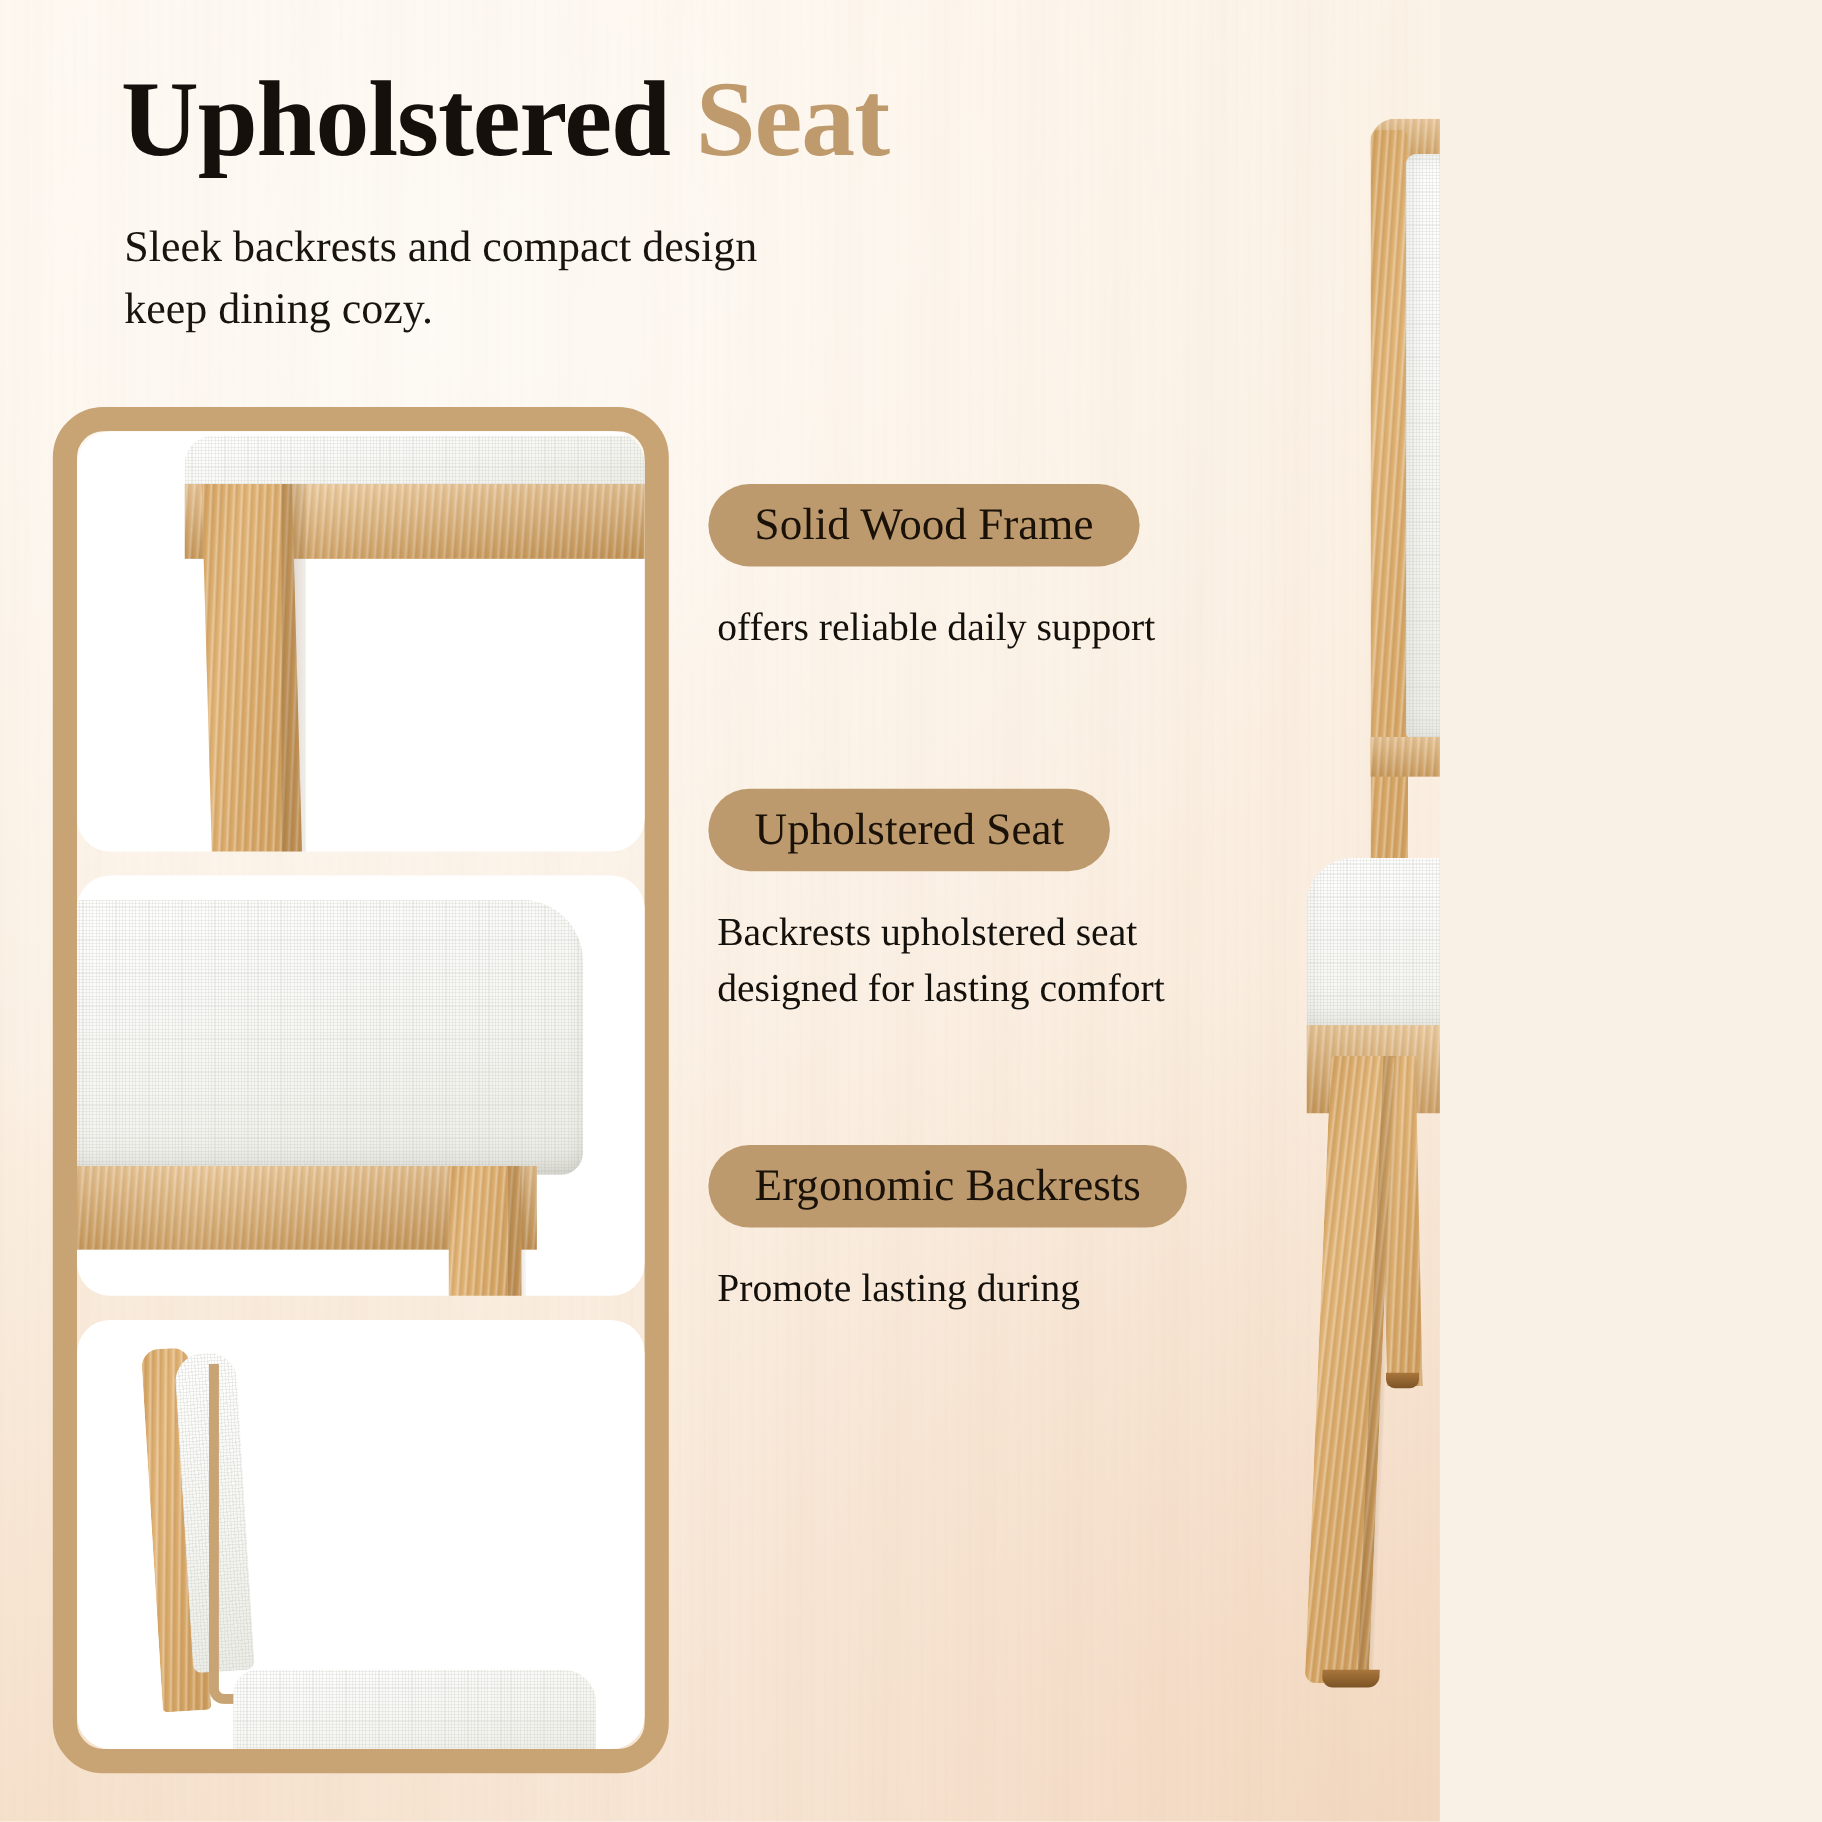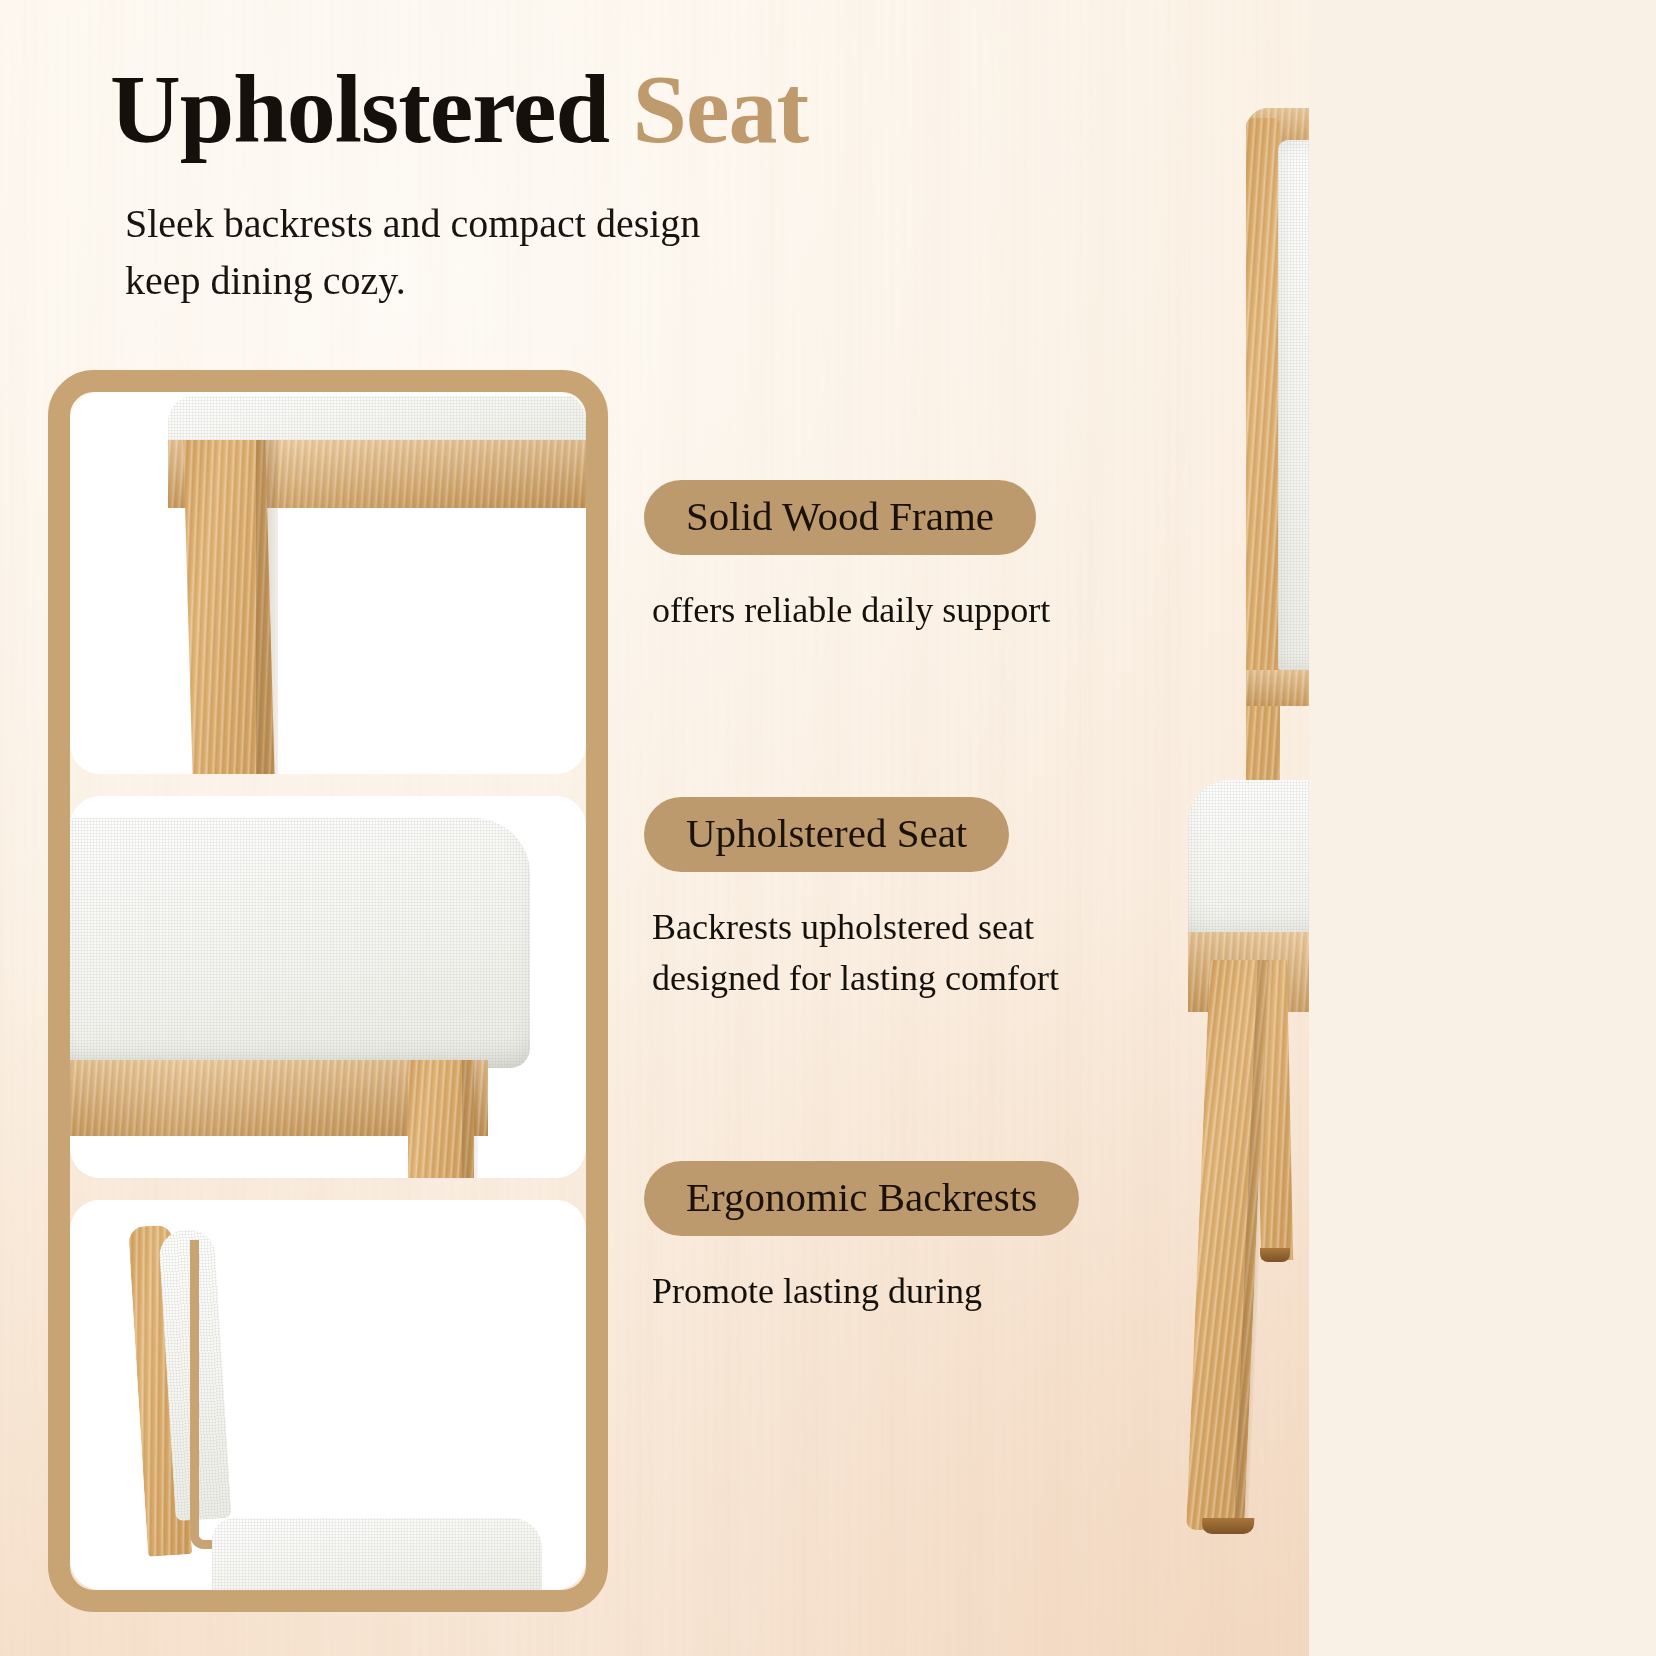--- a/index.html
+++ b/index.html
@@ -38,21 +38,21 @@
                  radial-gradient(80% 70% at 2% 100%,rgba(240,210,180,.40) 0%,rgba(240,210,180,0) 60%);
   }
 
   
   .headline{position:absolute;left:110px;top:60px;
     font-size:98px;line-height:1.0;font-weight:700;letter-spacing:-1px;
     white-space:nowrap;}
   .headline .w1{color:#15100C;}
   .headline .w2{color:#BE9A6C;}
   .subhead{position:absolute;left:113px;top:196px;
-    font-size:40px;line-height:1.42;color:#1A1410;max-width:700px;margin-left:12px;}
+    font-size:40px;line-height:1.42;color:#1A1410;max-width:700px;}
   .subhead div{white-space:nowrap;}
 
   
   .panel{position:absolute;left:48px;top:370px;width:560px;height:1242px;
     border:22px solid #C8A374;border-radius:46px;box-sizing:border-box;
     background:transparent;}
   .cellwrap{position:absolute;left:48px;top:370px;width:560px;height:1242px;}
   .cell{position:absolute;left:22px;width:516px;height:382px;
     background:#FFFFFF;border-radius:30px;overflow:hidden;}
   .cell.c1{top:22px;}
@@ -103,21 +103,21 @@
      transform:rotate(-3.5deg);transform-origin:top center;
      border-radius:26px 26px 8px 8px;}
   .c3 .outline{position:absolute;left:120px;top:40px;width:310px;height:300px;}
   .c3 .seat3{position:absolute;left:142px;top:318px;width:330px;height:86px;
      border-radius:22px 30px 10px 10px;}
   .c3 .glow{position:absolute;left:300px;top:10px;width:170px;height:380px;
      background:radial-gradient(60% 60% at 40% 40%,rgba(255,255,255,.85),rgba(255,255,255,0) 70%);}
 
   
   .features{position:absolute;left:630px;top:440px;width:560px;}
-  .feature{position:relative;margin-bottom:6px;margin-top:40px;}
+  .feature{position:relative;margin-bottom:6px;}
   .pill{display:inline-block;background:#BD9A6E;border-radius:60px;
      padding:16px 42px 18px 42px;color:#1A1208;
      font-size:41px;line-height:1.0;white-space:nowrap;}
   .f1 .pill{margin-left:14px;}
   .f2 .pill{margin-left:14px;}
   .f3 .pill{margin-left:14px;}
   .desc{margin-top:30px;margin-left:22px;font-size:36px;line-height:1.40;color:#14100B;}
   .desc div{white-space:nowrap;}
   .gap1{height:116px;}
   .gap2{height:112px;}

